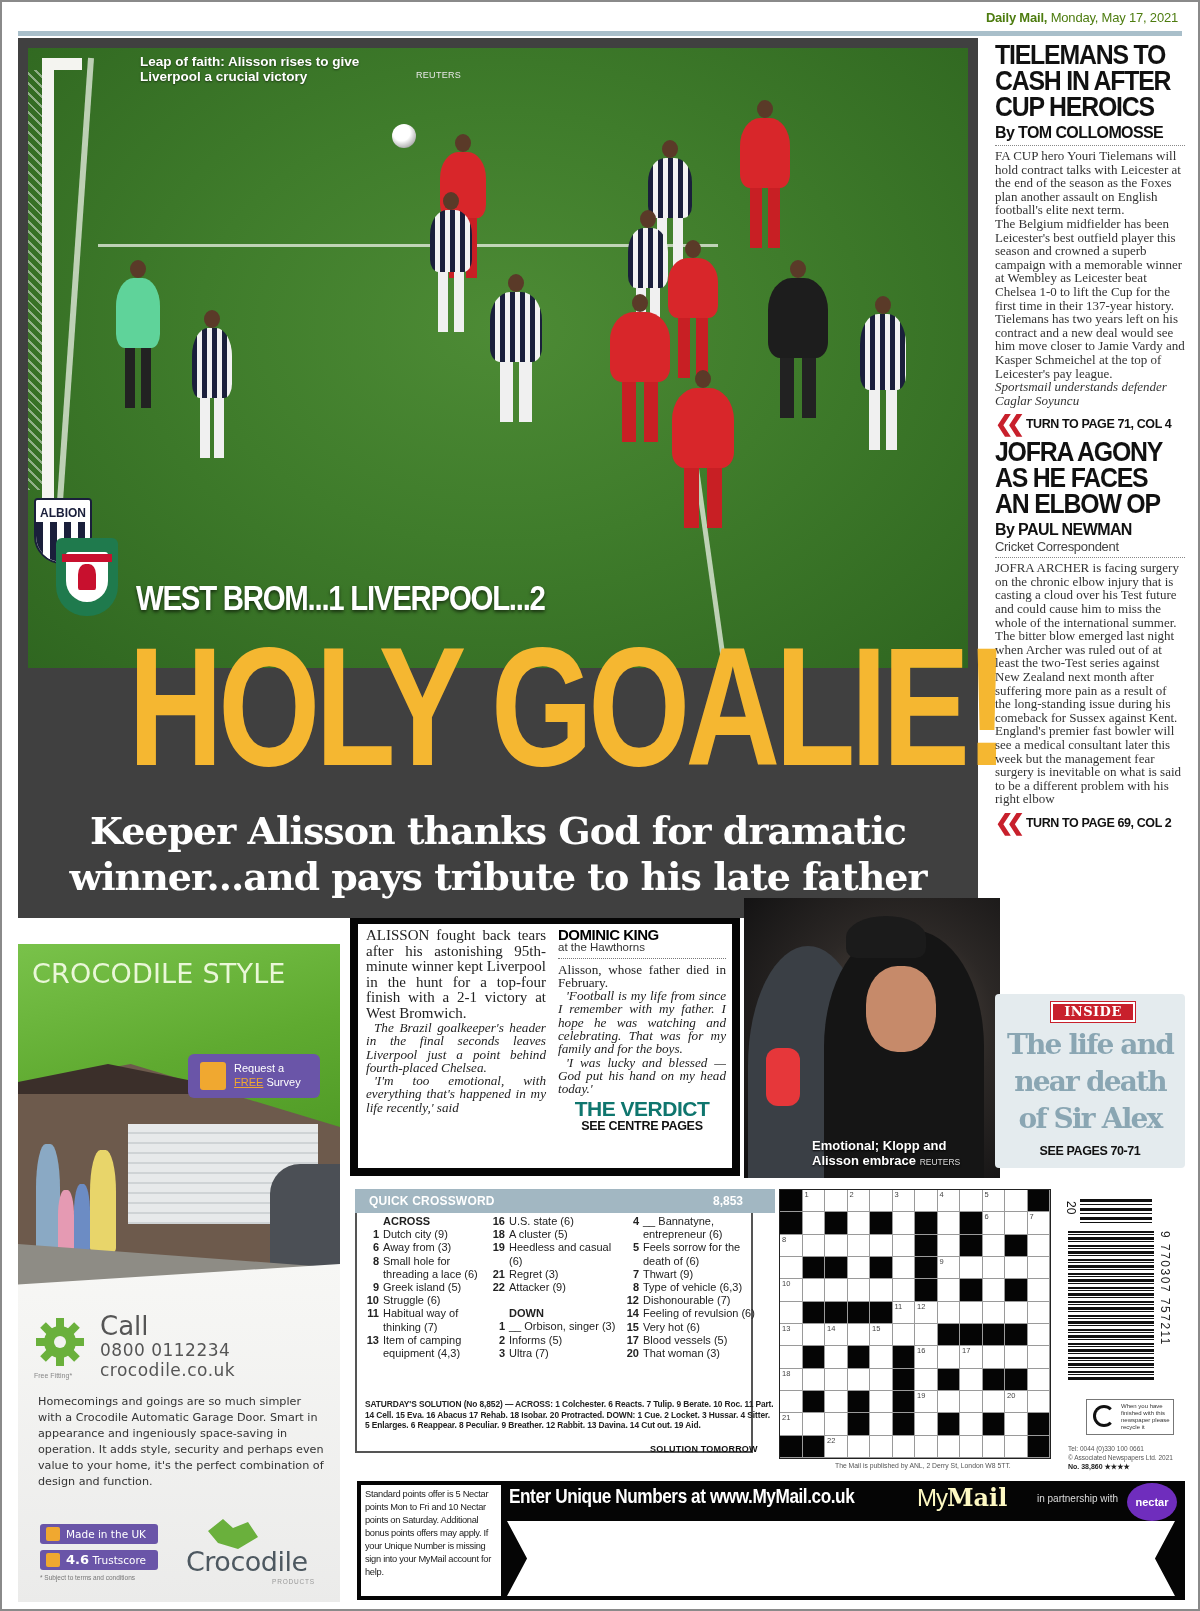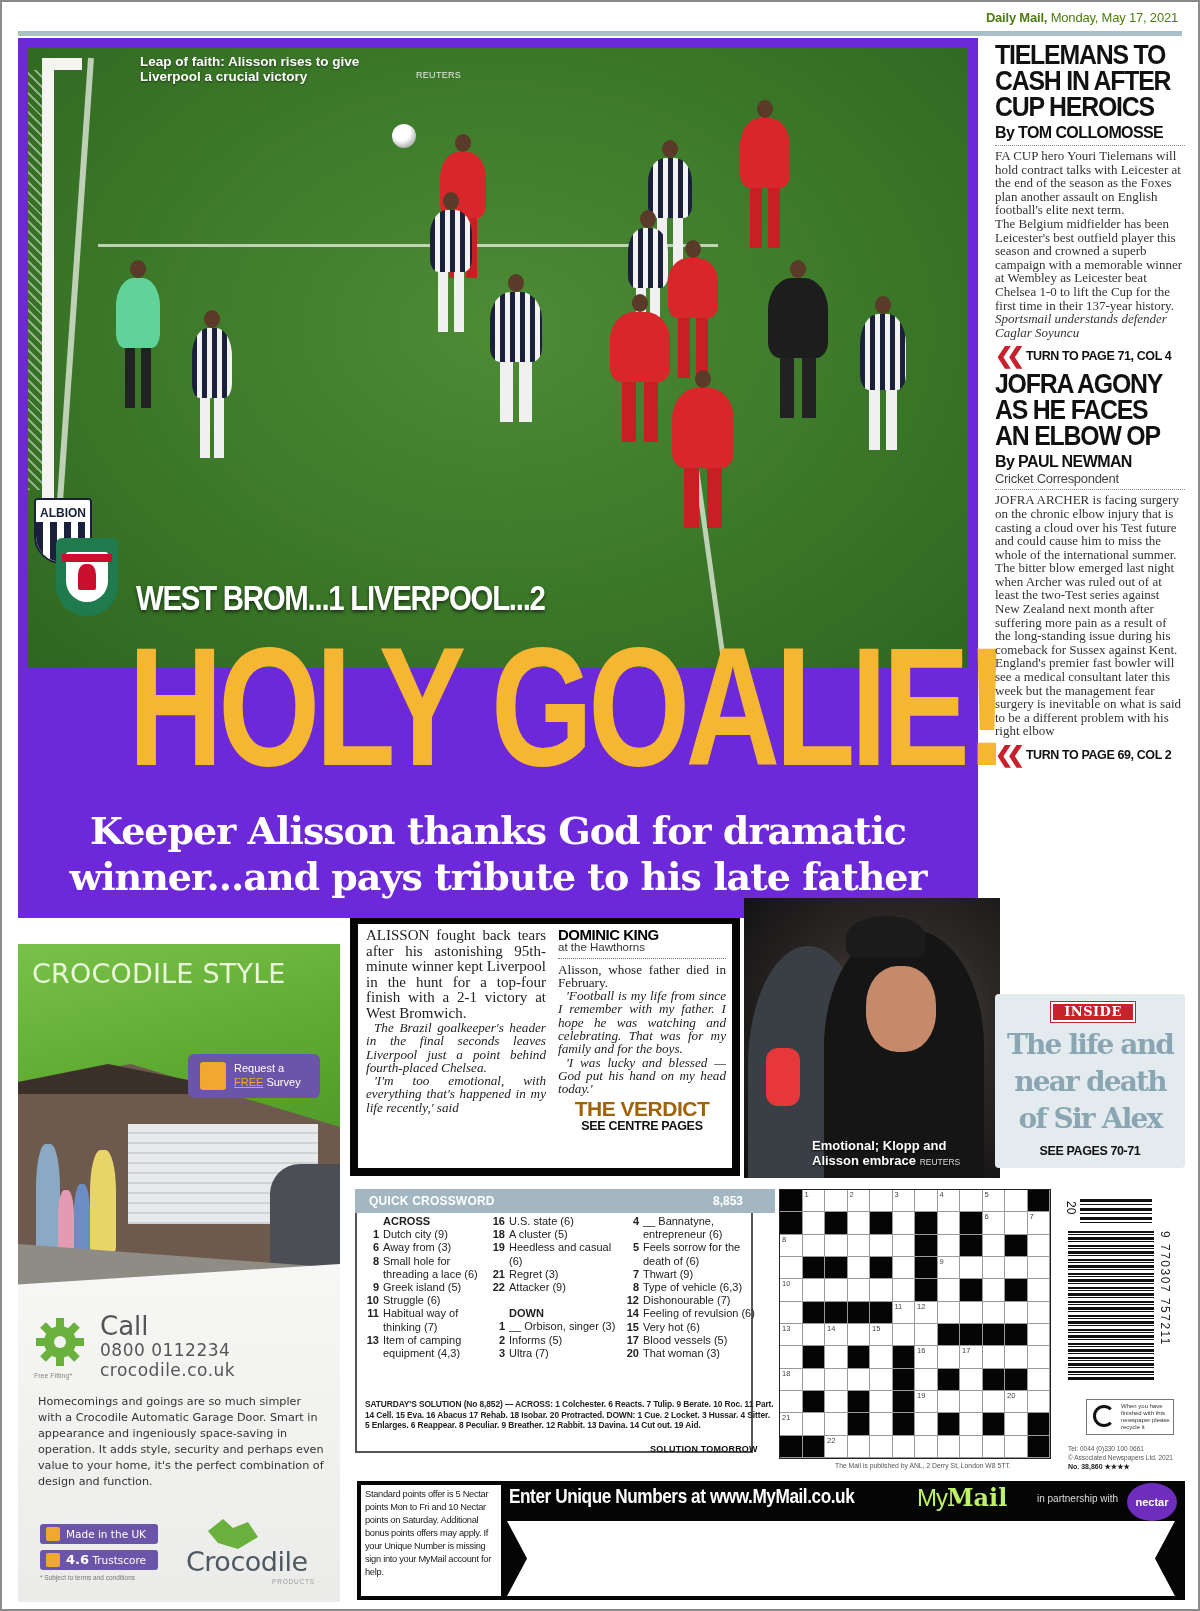--- a/index.html
+++ b/index.html
@@ -7,21 +7,21 @@
   body { position: relative; font-family: "Liberation Sans", sans-serif; color: #111; }
 
   .page-frame { position: absolute; left: 0; top: 0; width: 1200px; height: 1611px; border: 2px solid #8a8a8a; }
 
   
   .dateline { position: absolute; right: 22px; top: 10px; font-size: 13px; color: #4d7c0f; letter-spacing: -0.2px; }
   .dateline b { font-weight: bold; }
   .dateline-rule { position: absolute; left: 18px; right: 18px; top: 31px; height: 5px; background: #a9bfca; }
 
   
-  .main-panel { position: absolute; left: 18px; top: 38px; width: 960px; height: 880px; background: #6d28d9; }
+  .main-panel { position: absolute; left: 18px; top: 38px; width: 960px; height: 880px; background: #404040; }
   .photo-hero { position: absolute; left: 10px; top: 10px; width: 940px; height: 620px; overflow: hidden;
     background: radial-gradient(ellipse at 50% 45%, #4d8b35 0%, #3f7c2b 45%, #2f6620 100%); }
   .pitch-line { position: absolute; background: rgba(235,240,230,0.75); }
   .goal-post { position: absolute; left: 14px; top: 10px; width: 12px; height: 440px; background: #f4f4f0; }
   .goal-bar { position: absolute; left: 14px; top: 10px; width: 40px; height: 12px; background: #f4f4f0; }
   .goal-net { position: absolute; left: 0; top: 22px; width: 16px; height: 420px;
     background: repeating-linear-gradient(45deg, rgba(255,255,255,0.45) 0 2px, transparent 2px 7px); }
   .player { position: absolute; border-radius: 40% 40% 20% 20%; }
   .player.red { background: #d8262a; }
   .player.stripe { background: repeating-linear-gradient(90deg, #1a1f3b 0 5px, #f2f2f2 5px 10px); }
@@ -55,21 +55,21 @@
 
   
   .story-box { position: absolute; left: 350px; top: 918px; width: 390px; height: 258px; background: #050505; }
   .story-inner { position: absolute; left: 8px; top: 6px; width: 374px; height: 244px; background: #fff; }
   .story-col { position: absolute; top: 4px; font-family: "Liberation Serif", serif; font-size: 13.2px; line-height: 13.3px; color: #222; text-align: justify; }
   .story-col p { text-indent: 0; }
   .story-col p + p { text-indent: 8px; font-style: italic; }
   .byline-name { font-family: "Liberation Sans", sans-serif; font-weight: bold; font-size: 15px; letter-spacing: -0.5px; color: #000000; }
   .byline-place { font-family: "Liberation Sans", sans-serif; font-size: 11.5px; color: #333; margin-bottom: 2px; }
   .dotted { border-top: 1px dotted #777; margin: 3px 0 4px 0; }
-  .verdict { text-align: center; color: #a16207; font-weight: bold; font-size: 21px; letter-spacing: -0.5px; font-family: "Liberation Sans", sans-serif; margin-top: 2px; line-height: 22px; }
+  .verdict { text-align: center; color: #0f766e; font-weight: bold; font-size: 21px; letter-spacing: -0.5px; font-family: "Liberation Sans", sans-serif; margin-top: 2px; line-height: 22px; }
   .verdict-sub { text-align: center; color: #111; font-weight: bold; font-size: 12.5px; font-family: "Liberation Sans", sans-serif; letter-spacing: -0.3px; }
 
   
   .photo-embrace { position: absolute; left: 744px; top: 898px; width: 256px; height: 280px; overflow: hidden;
     background: radial-gradient(ellipse at 60% 45%, #5b5048 0%, #2c2826 45%, #0f0f10 100%); }
   .photo-embrace .klopp { position: absolute; left: 4px; top: 48px; width: 120px; height: 240px; background: #3a3f45; border-radius: 50% 50% 8px 8px; }
   .photo-embrace .alisson { position: absolute; left: 80px; top: 32px; width: 160px; height: 260px; background: #151515; border-radius: 45% 45% 10px 10px; }
   .photo-embrace .face { position: absolute; left: 122px; top: 68px; width: 70px; height: 86px; background: #c68a6a; border-radius: 45%; }
   .photo-embrace .cap { position: absolute; left: 102px; top: 18px; width: 80px; height: 42px; background: #1b1b1b; border-radius: 50% 50% 10px 10px; }
   .photo-embrace .glove { position: absolute; left: 22px; top: 150px; width: 34px; height: 58px; background: #e6373a; border-radius: 12px; }
@@ -157,21 +157,21 @@
   .recycle { position: absolute; left: 28px; top: 210px; width: 88px; height: 36px; border: 1px solid #777; }
   .recycle .sym { position: absolute; left: 6px; top: 5px; width: 22px; height: 22px; border: 3px solid #111; border-radius: 50%; border-right-color: transparent; }
   .recycle .txt { position: absolute; left: 34px; top: 3px; font-size: 6px; line-height: 7px; color: #333; }
   .small-print { position: absolute; left: 10px; top: 255px; font-size: 6.5px; line-height: 9px; color: #555; }
   .small-print b { color: #222; font-size: 7px; }
 
   
   .strip { position: absolute; left: 357px; top: 1481px; width: 828px; height: 119px; background: #050505; }
   .strip-note { position: absolute; left: 4px; top: 4px; width: 140px; height: 111px; background: #fff; padding: 3px 4px; font-size: 9.3px; line-height: 13px; color: #222; letter-spacing: -0.3px; }
   .strip-cta { position: absolute; left: 152px; top: 4px; color: #fff; font-size: 20px; font-weight: bold; letter-spacing: -0.5px; transform: scaleX(0.86); transform-origin: left; white-space: nowrap; }
-  .strip-logo { position: absolute; left: 560px; top: 2px; color: #bef264; font-size: 24px; }
+  .strip-logo { position: absolute; left: 560px; top: 2px; color: #fef9c3; font-size: 24px; }
   .strip-logo .my { font-family: "Liberation Sans", sans-serif; font-weight: normal; letter-spacing: -1px; }
   .strip-logo .mail { font-family: "DejaVu Serif", serif; font-weight: bold; }
   .strip-partner { position: absolute; left: 680px; top: 12px; color: #ddd; font-size: 10px; text-align: right; }
   .strip-nectar { position: absolute; left: 770px; top: 2px; width: 50px; height: 38px; border-radius: 50%; background: #6f2dbd; color: #fff; font-size: 11px; font-weight: bold; text-align: center; line-height: 38px; }
   .strip-white { position: absolute; left: 150px; top: 40px; width: 668px; height: 75px; background: #fff;
     clip-path: polygon(0 0, 100% 0, 97% 50%, 100% 100%, 0 100%, 3% 50%); }
 </style>
 </head>
 <body>
 
@@ -305,20 +305,21 @@
 <div class="right-col">
   <div>
     <div class="rc-head">TIELEMANS TO</div>
     <div class="rc-head">CASH IN AFTER</div>
     <div class="rc-head">CUP HEROICS</div>
     <div class="rc-byline">By TOM COLLOMOSSE</div>
     <div class="rc-rule"></div>
     <div class="rc-body">
       <div>FA CUP hero Youri Tielemans will hold contract talks with Leicester at the end of the season as the Foxes plan another assault on English football's elite next term.</div>
       <div>The Belgium midfielder has been Leicester's best outfield player this season and crowned a superb campaign with a memorable winner at Wembley as Leicester beat Chelsea 1-0 to lift the Cup for the first time in their 137-year history.</div>
+      <div>Tielemans has two years left on his contract and a new deal would see him move closer to Jamie Vardy and Kasper Schmeichel at the top of Leicester's pay league.</div>
       <div style="font-style:italic;">Sportsmail understands defender Caglar Soyuncu</div>
     </div>
     <div class="rc-turn">
       <span class="chev">❮❮</span>
       <span class="label">TURN TO PAGE 71, COL 4</span>
     </div>
   </div>
 
   <div>
     <div class="rc-head">JOFRA AGONY</div>

